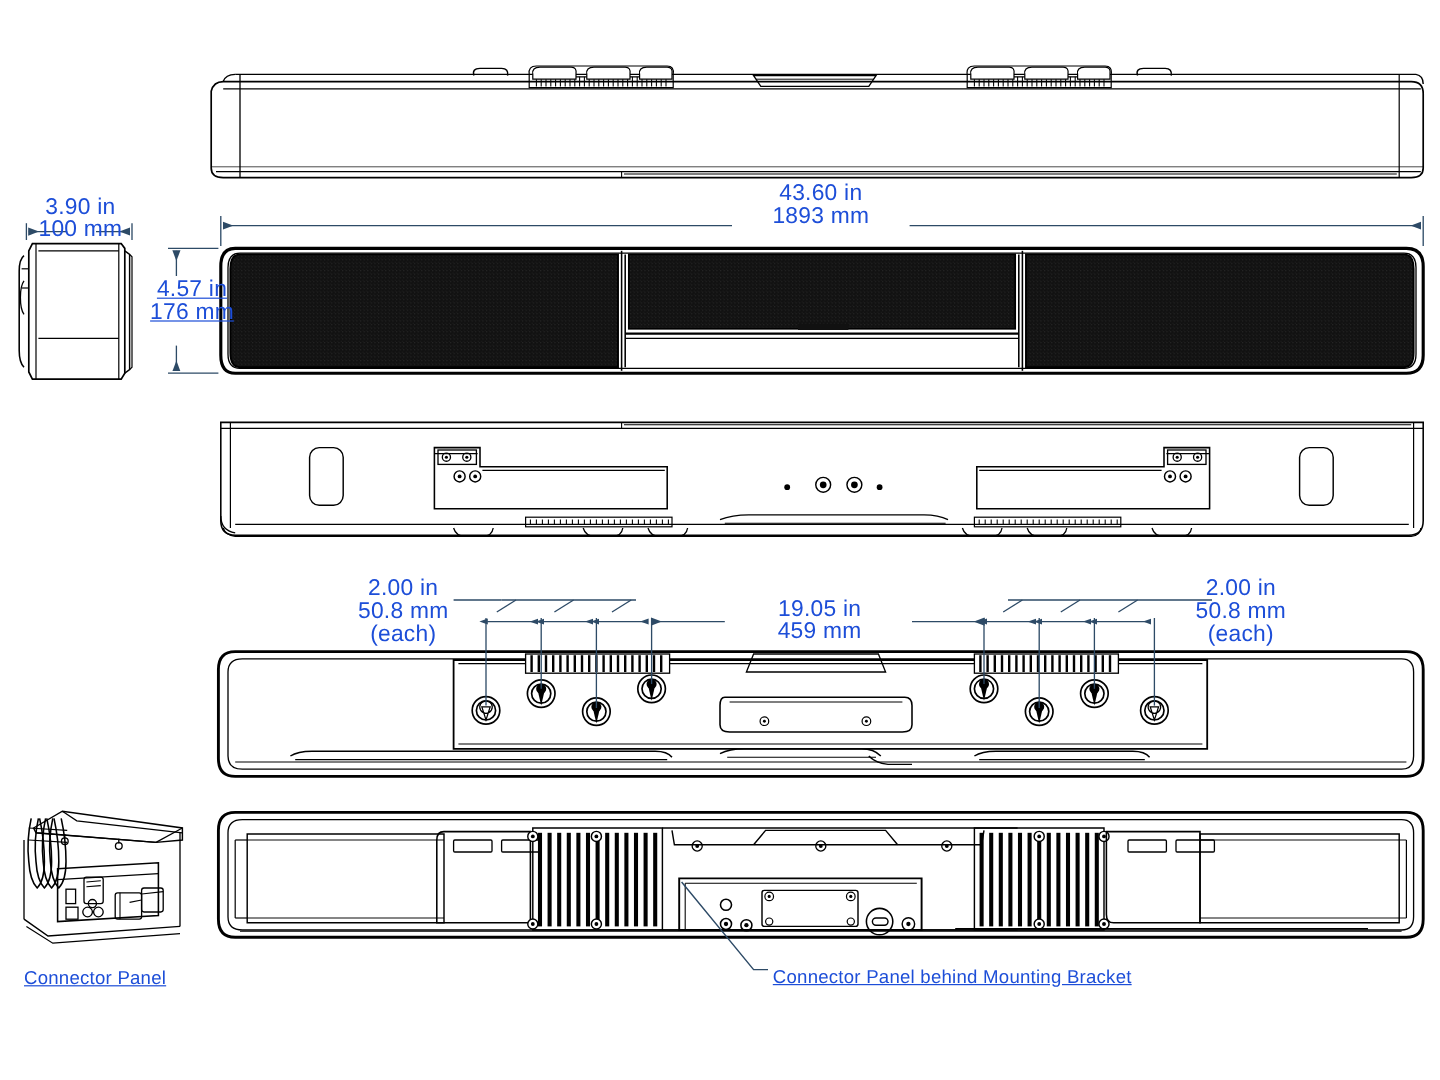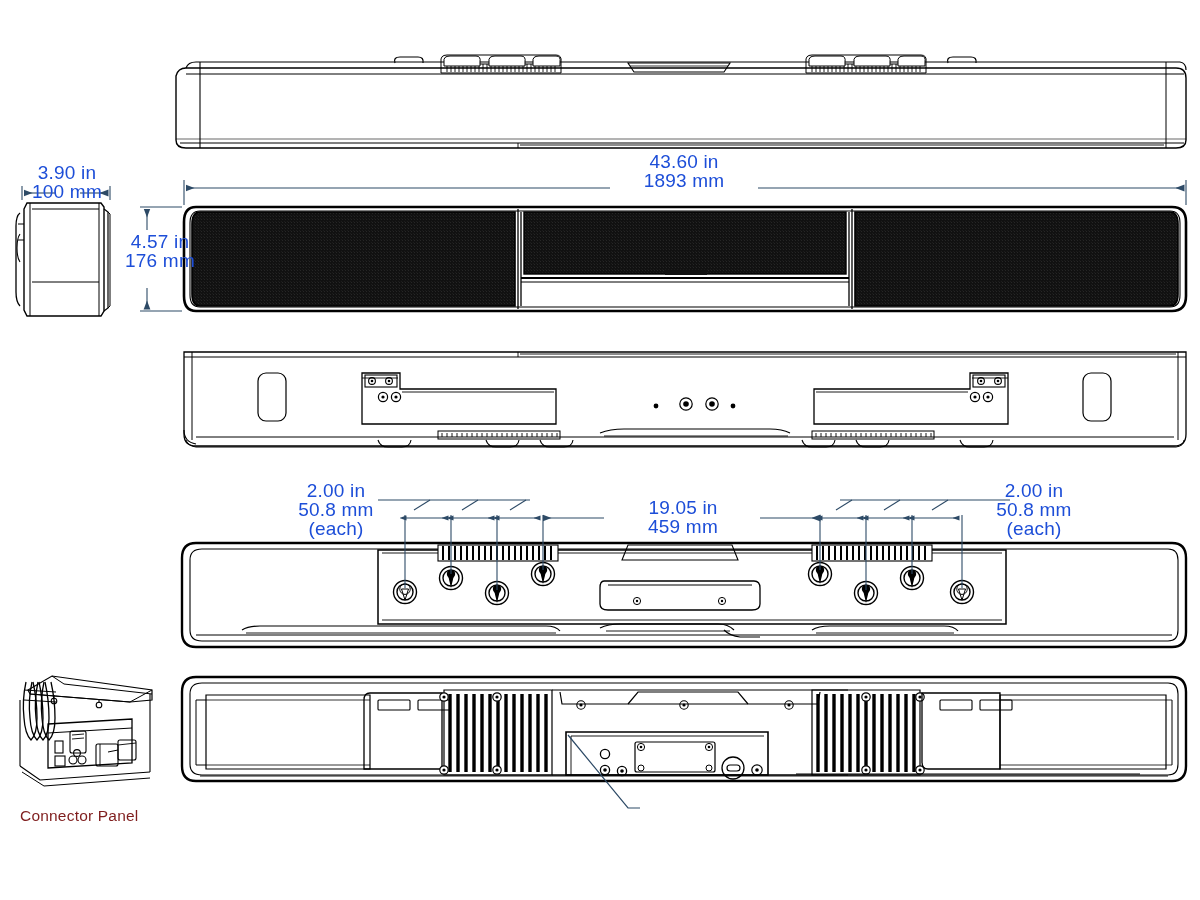--- a/index.html
+++ b/index.html
@@ -32,25 +32,26 @@
     color: #1d4ed8;
     font-family: "Liberation Sans", sans-serif;
     font-size: 19px;
     line-height: 19px;
     text-align: center;
     white-space: nowrap;
     letter-spacing: 0.2px;
   }
   .label {
     position: absolute;
-    color: #7f1d1d;
+    color: #1d4ed8;
     font-family: "Liberation Sans", sans-serif;
     font-size: 15.5px;
     white-space: nowrap;
     letter-spacing: 0.2px;
+    text-decoration: underline;
   }
 </style>
 </head>
 <body>
 
 <div id="sheet">
 
   <svg class="drawing" viewBox="0 0 1200 900" xmlns="http://www.w3.org/2000/svg">
     <defs>
       <pattern id="grillePattern" width="3" height="3" patternUnits="userSpaceOnUse">
@@ -700,21 +701,21 @@
   <div class="dimtext" style="left:2px; top:163px; width:130px;">
     <div>3.90 in</div>
     <div>100 mm</div>
   </div>
 
   <div class="dimtext" style="left:613px; top:152px; width:142px;">
     <div>43.60 in</div>
     <div>1893 mm</div>
   </div>
 
-  <div class="dimtext" style="left:108px; top:232px; width:104px;">
+  <div class="dimtext" style="left:108px; top:232px; width:104px;text-decoration:underline;">
     <div>4.57 in</div>
     <div>176 mm</div>
   </div>
 
   <div class="dimtext" style="left:272px; top:481px; width:128px;">
     <div>2.00 in</div>
     <div>50.8 mm</div>
     <div>(each)</div>
   </div>
 
@@ -724,14 +725,15 @@
   </div>
 
   <div class="dimtext" style="left:970px; top:481px; width:128px;">
     <div>2.00 in</div>
     <div>50.8 mm</div>
     <div>(each)</div>
   </div>
 
   <div class="label" style="left:20px; top:807px;">Connector Panel</div>
 
+  <div class="label" style="left:644px; top:806px;">Connector Panel behind Mounting Bracket</div>
 
 </div>
 
 </body></html>

